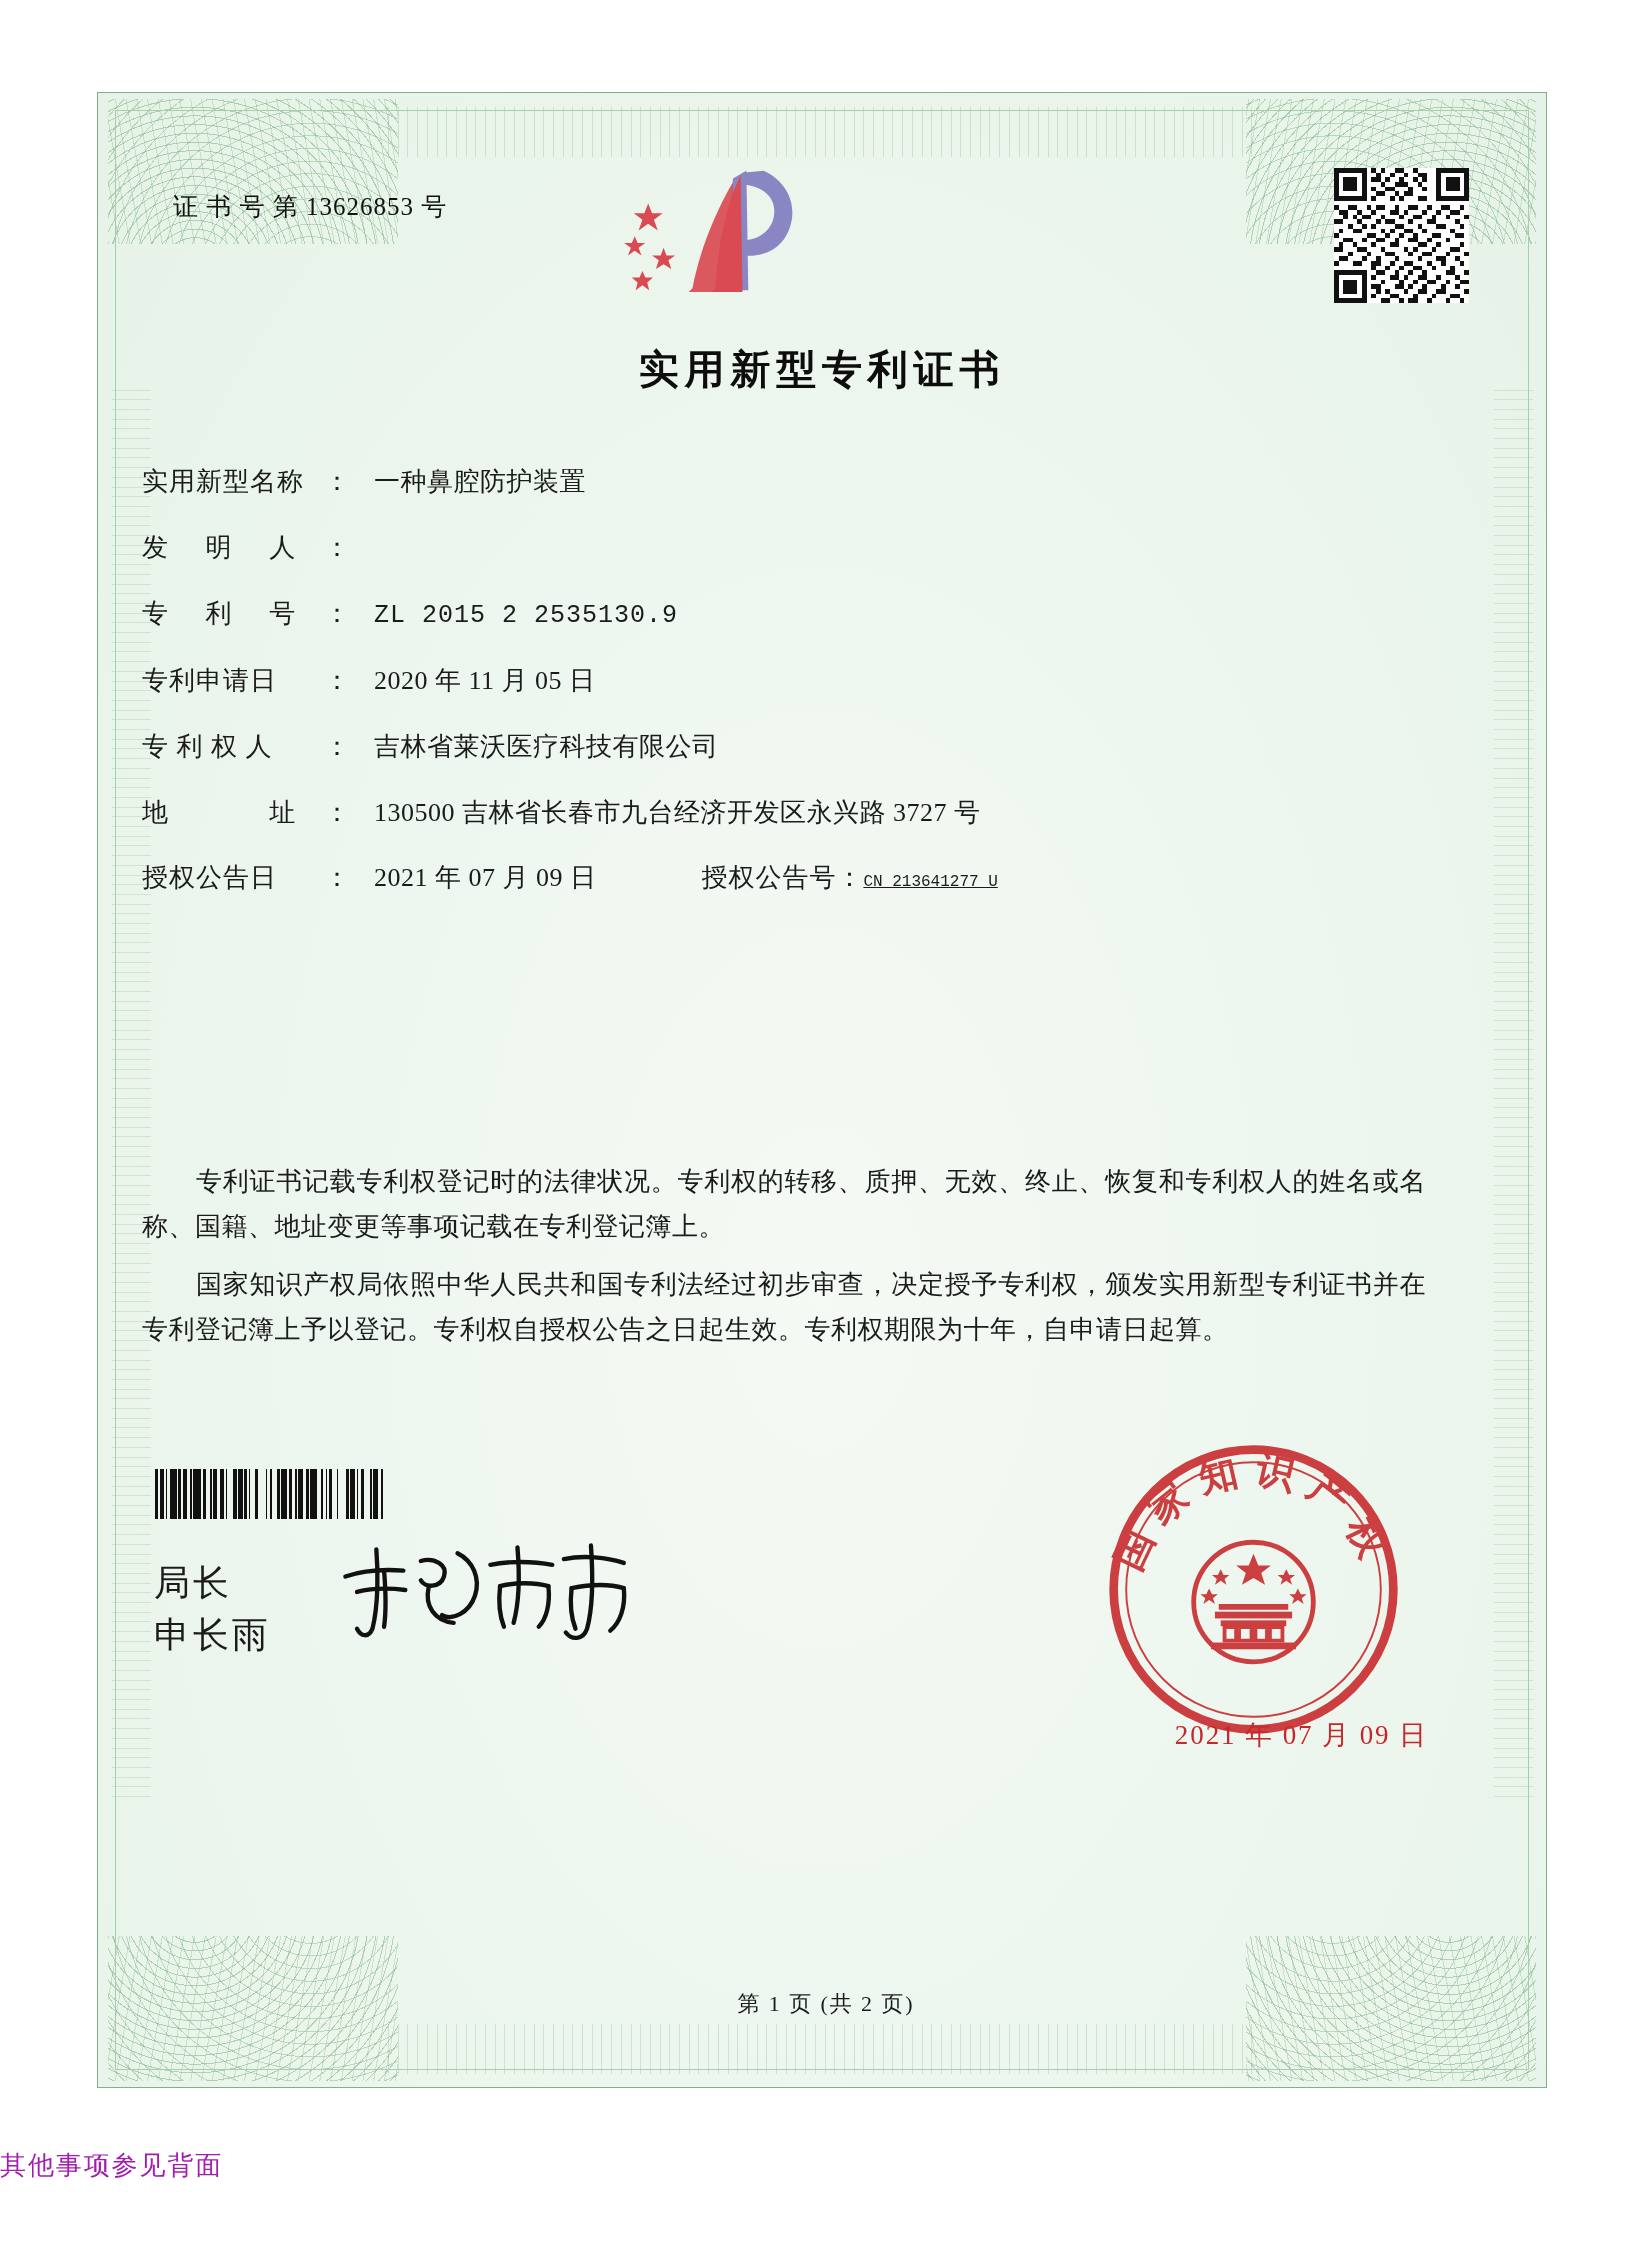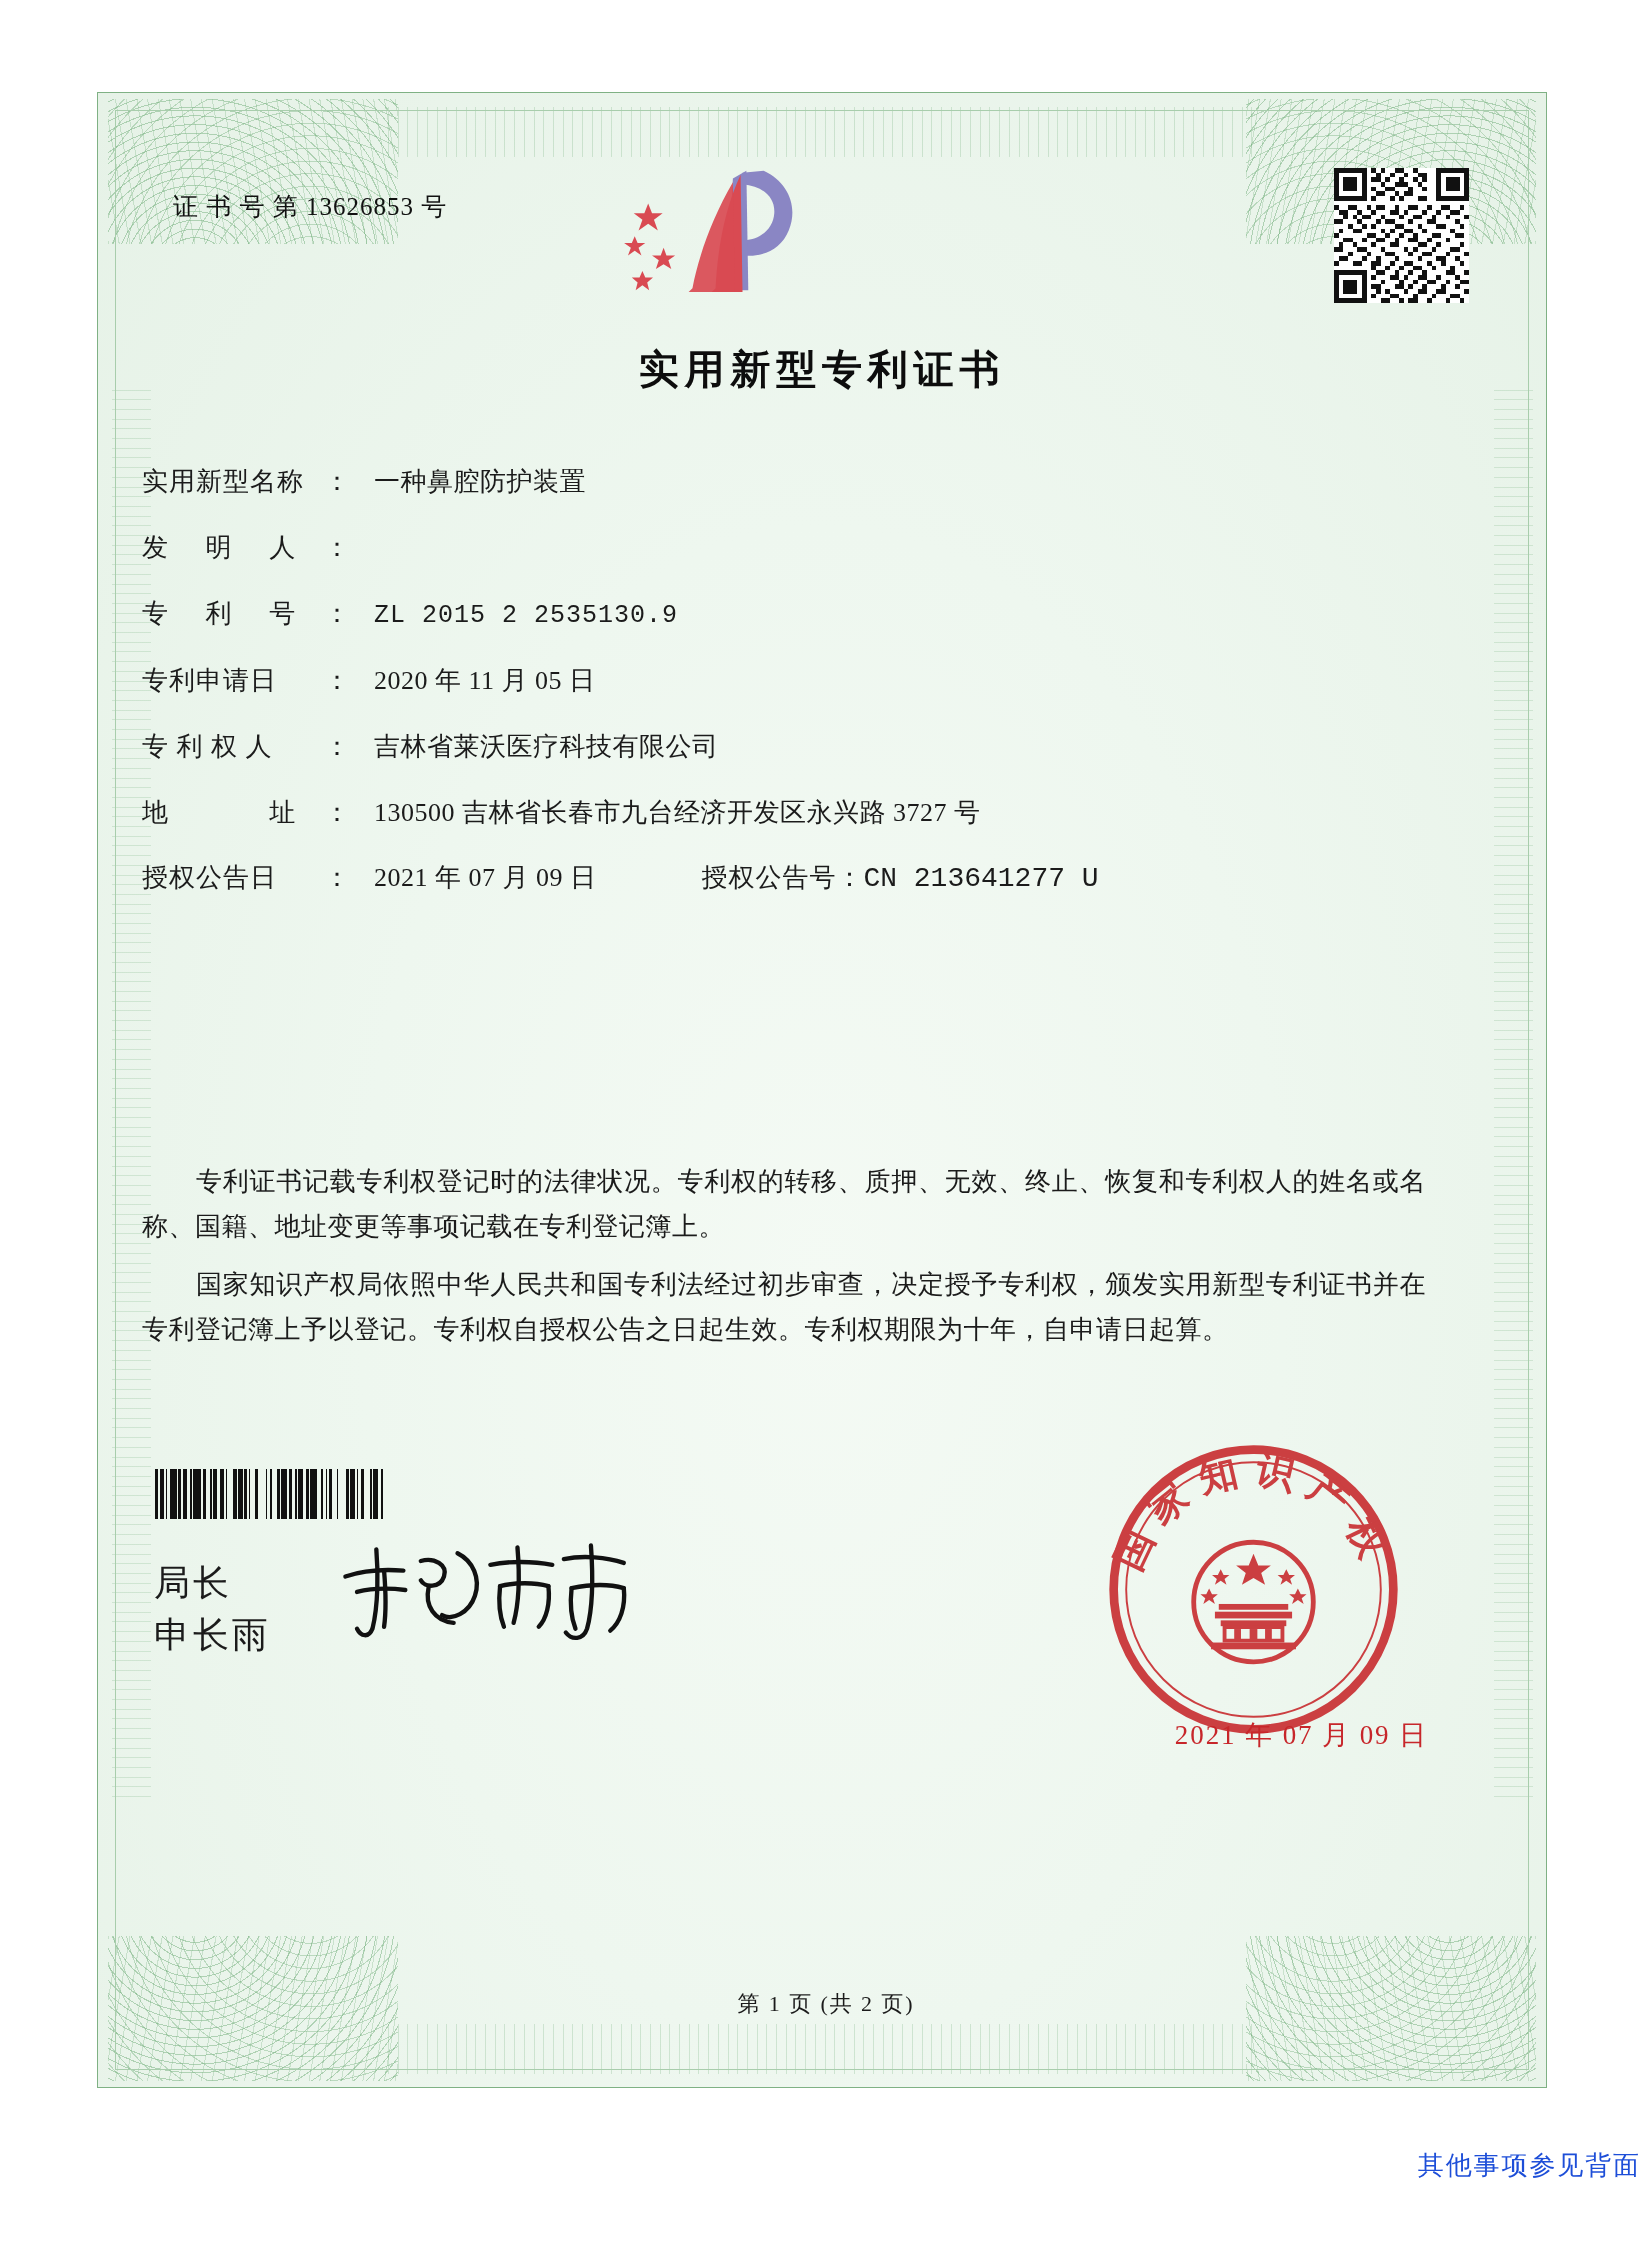--- a/index.html
+++ b/index.html
@@ -146,21 +146,22 @@
     font-size: 25px;
     letter-spacing: 1px;
   }
   .inline-second {
     margin-left: 85px;
     white-space: nowrap;
   }
   .inline-second .lbl { letter-spacing: 1px; }
   .inline-second .val {
     font-family: "Liberation Mono", "DejaVu Sans Mono", monospace;
-    font-size: 28px;
+    font-size: 16px;
+    text-decoration: underline;
   }
 
   
   .paras {
     position: absolute;
     left: 44px;
     top: 1067px;
     width: 1284px;
     font-size: 26px;
     line-height: 1.72;
@@ -223,24 +224,24 @@
     text-align: center;
     font-size: 22px;
     letter-spacing: 1.9px;
   }
 
   
   .outside-note {
     position: absolute;
     left: 0; right: 0;
     top: 2148px;
-    text-align: right;
+    text-align: left;
     font-size: 26px;
     letter-spacing: 1.9px;
-    color: #1d4ed8;
+    color: #a21caf;
   }
 </style>
 </head>
 <body>
 
 <div class="page">
 
   <div class="cert-sheet">
 
     <div class="corner-orn tl"></div>

